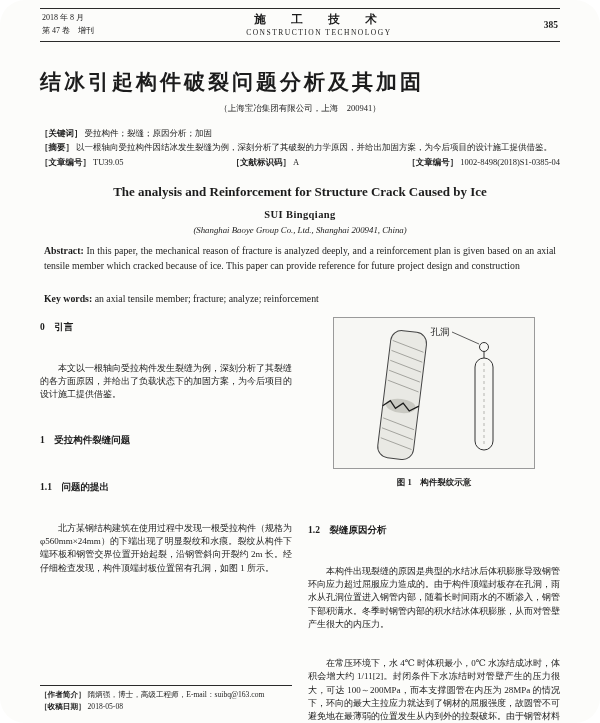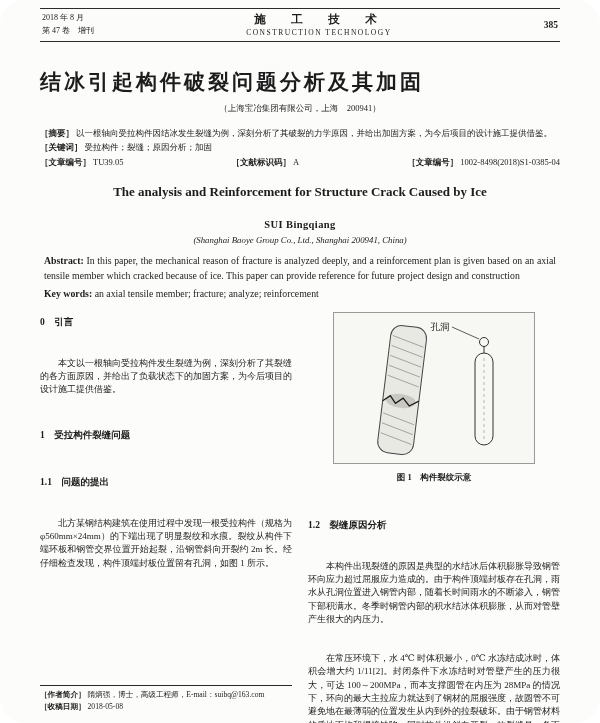--- a/index.html
+++ b/index.html
@@ -25,25 +25,25 @@
   
   .title-cn { text-align:left; font-size:21px; font-weight:bold; letter-spacing:3px; margin-top:26px; }
   .author-cn { text-align:center; font-size:12px; letter-spacing:3px; margin-top:15px; }
   .affil-cn { text-align:center; font-size:8.5px; margin-top:7px; }
   
   .meta { margin-top:12px; font-size:8.5px; line-height:1.62; text-align:justify; }
   .mlabel { font-weight:bold; margin-right:2px; }
   .meta-codes { display:flex; justify-content:space-between; margin-top:1px; }
   
   .title-en { text-align:center; font-size:13px; font-weight:bold; margin-top:15px; }
-  .author-en { text-align:center; font-size:10.5px; font-weight:bold; margin-top:19px; letter-spacing:.4px; }
+  .author-en { text-align:center; font-size:10.5px; font-weight:bold; margin-top:9px; letter-spacing:.4px; }
   .affil-en { text-align:center; font-style:italic; font-size:8.8px; margin-top:5px; }
   .abstract-en { margin-top:9px; font-size:9.8px; line-height:1.5; text-align:justify; padding:0 4px; }
   .mlabel-en { font-weight:bold; }
-  .keywords-en { margin-top:4px; font-size:9.8px; padding:0 4px; }
+  .keywords-en { margin-top:19px; font-size:9.8px; padding:0 4px; }
   
   .columns { flex:1; display:flex; gap:16px; margin-top:11px; min-height:0; }
   .col { flex:1; min-width:0; font-size:9px; line-height:1.48; text-align:justify; display:flex; flex-direction:column;gap:25px; }
   .sec-title { font-weight:bold; font-size:9.5px; margin:5px 0 3px 0; text-align:left; }
   .para { text-indent:2em; margin-bottom:1px; }
   
   .figure { text-align:center; margin:2px 0 4px 0; }
   .fig-box { display:inline-block; border:1px solid #9a9a9a; background:#f7f7f4; line-height:0; }
   .fig-caption { font-size:8.5px; font-weight:bold; margin-top:4px; text-align:center; }
   
@@ -64,22 +64,22 @@
       <div class="journal-cn">施　工　技　术</div>
       <div class="journal-en">CONSTRUCTION TECHNOLOGY</div>
     </div>
     <div class="header-right">385</div>
   </div>
 
   <h1 class="title-cn">结冰引起构件破裂问题分析及其加固</h1>
   <div class="affil-cn">（上海宝冶集团有限公司，上海　200941）</div>
 
   <div class="meta">
+    <p><span class="mlabel">［关键词］</span><span>受拉构件；裂缝；原因分析；加固</span></p>
     <p><span class="mlabel">［摘要］</span><span>以一根轴向受拉构件因结冰发生裂缝为例，深刻分析了其破裂的力学原因，并给出加固方案，为今后项目的设计施工提供借鉴。</span></p>
-    <p><span class="mlabel">［关键词］</span><span>受拉构件；裂缝；原因分析；加固</span></p>
     <p class="meta-codes">
       <span><span class="mlabel">［文章编号］</span><span>TU39.05</span></span>
       <span><span class="mlabel">［文献标识码］</span><span>A</span></span>
       <span><span class="mlabel">［文章编号］</span><span>1002-8498(2018)S1-0385-04</span></span>
     </p>
   </div>
 
   <h2 class="title-en">The analysis and Reinforcement for Structure Crack Caused by Ice</h2>
   <div class="author-en">SUI Bingqiang</div>
   <div class="affil-en">(Shanghai Baoye Group Co., Ltd., Shanghai  200941, China)</div>

